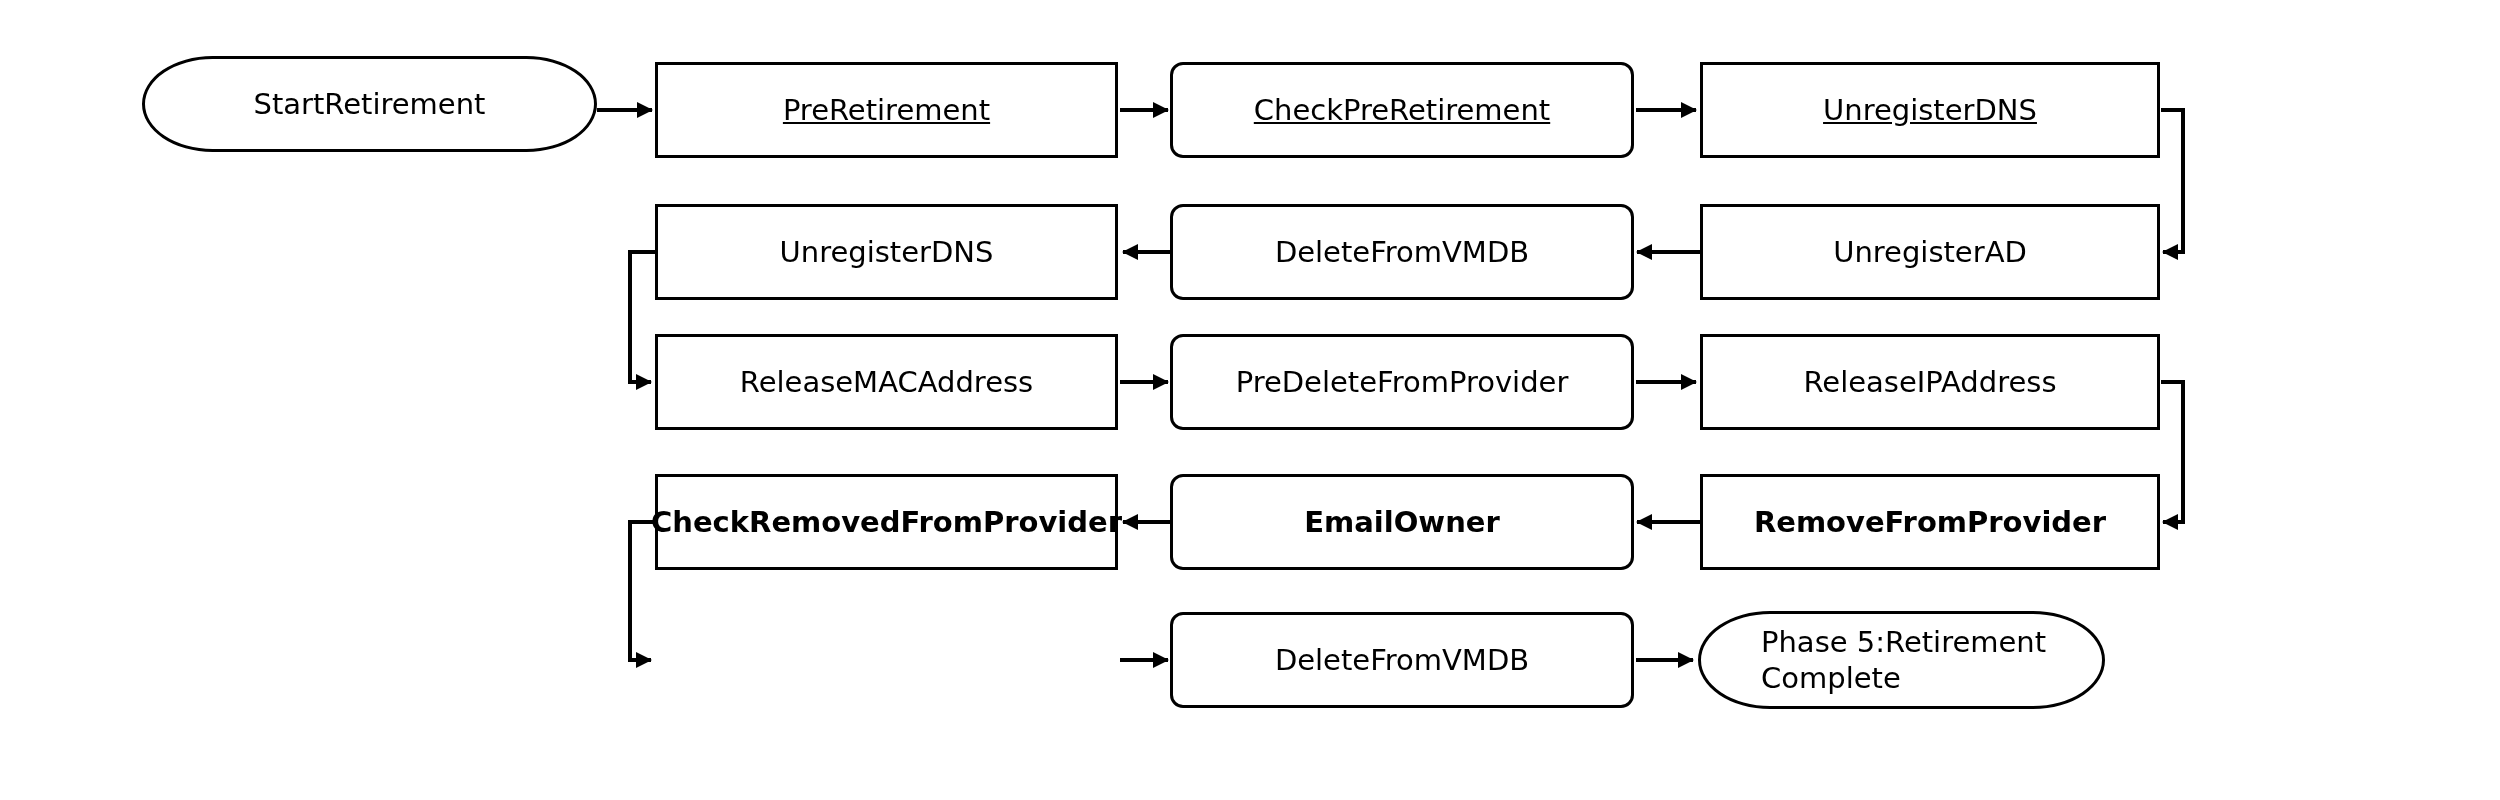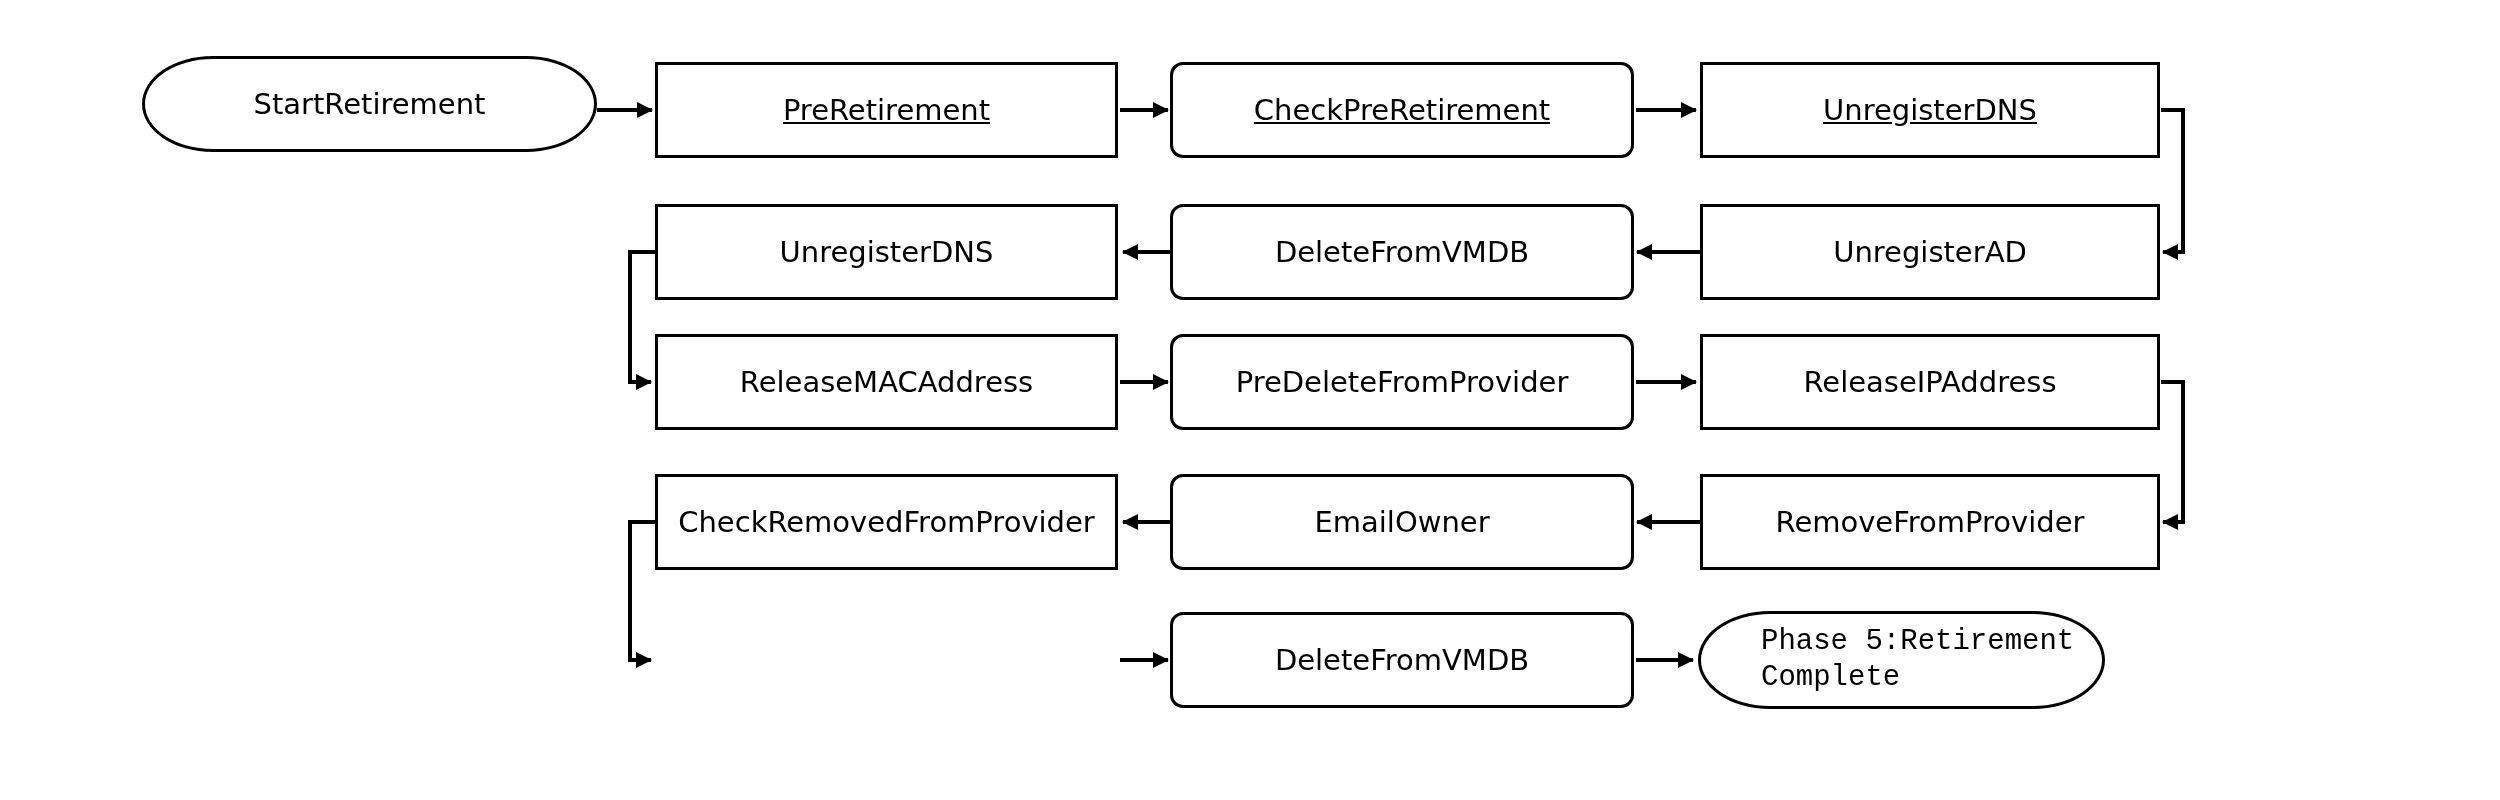--- a/index.html
+++ b/index.html
@@ -27,29 +27,28 @@
   }
   .ellipse{border-radius:72px / 49px;}
   
   .c1{left:655px;width:463px;}
   .c2{left:1170px;width:464px;border-radius:13px;}
   .c3{left:1700px;width:460px;}
   
   .r1{top:62px;text-decoration:underline;}
   .r2{top:204px;}
   .r3{top:334px;}
-  .r4{top:474px;}
+  .r4{top:474px;font-weight:bold;}
   .r5{top:612px;}
   .start-node{left:142px;top:56px;width:455px;}
   .end-node{
     left:1698px;top:611px;width:407px;height:98px;
     justify-content:flex-start;
     padding-left:60px;
     white-space:normal;
-    font-family:Liberation Mono, monospace;
   }
   .end-node .multiline{display:flex;flex-direction:column;align-items:flex-start;text-align:left;}
   .multiline span{display:block;}
 </style>
 </head>
 <body>
 
 <div id="canvas">
 
   <svg class="edges" width="2500" height="800" viewBox="0 0 2500 800">

